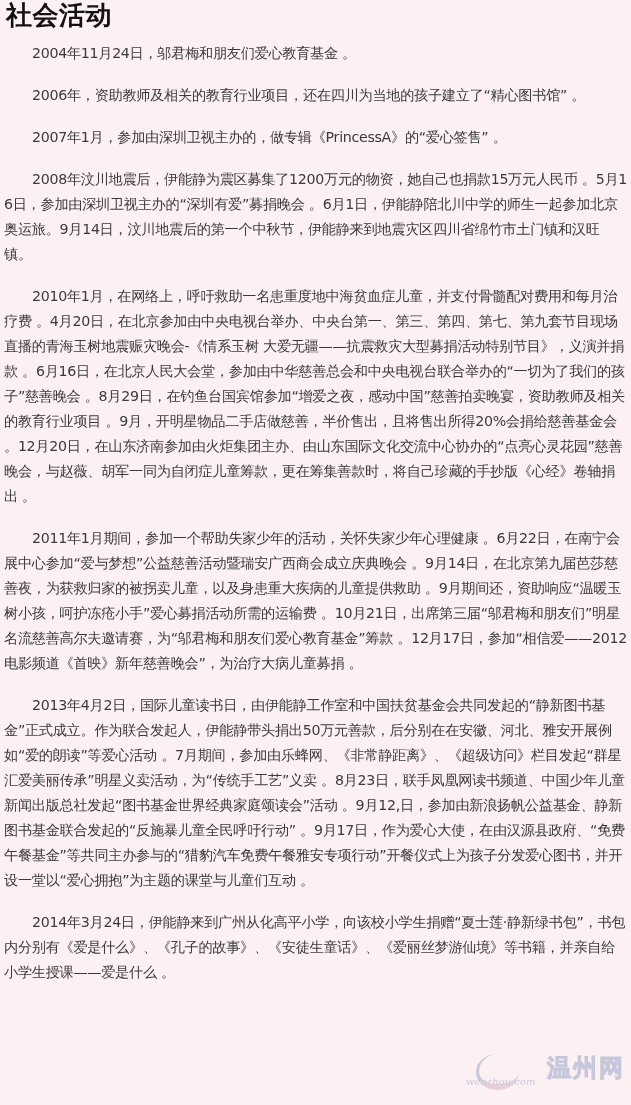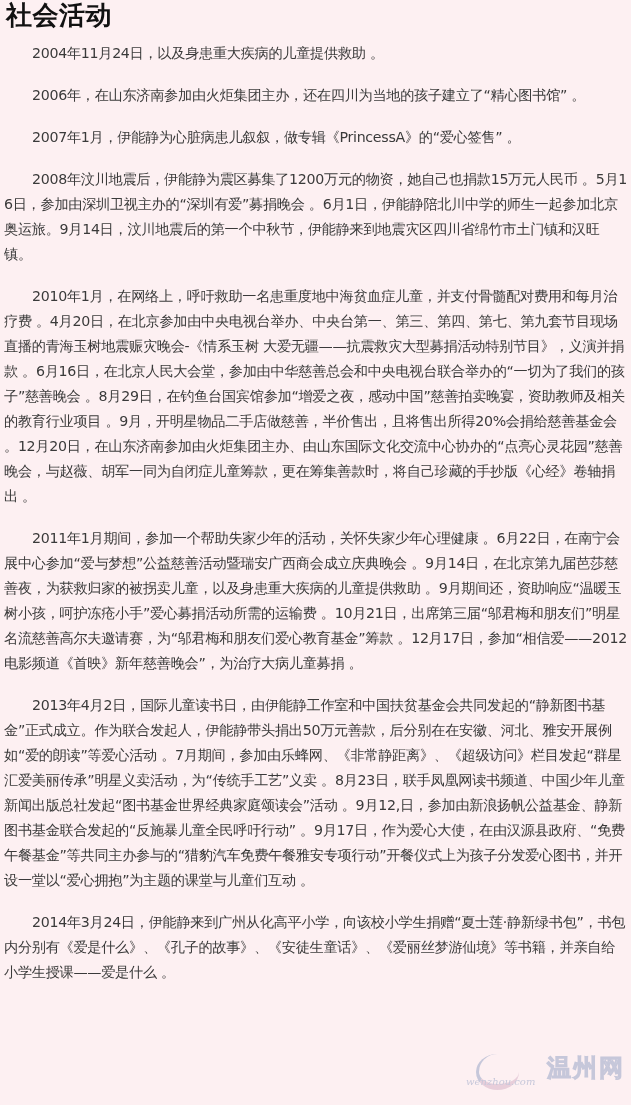--- a/index.html
+++ b/index.html
@@ -47,23 +47,23 @@
     border-bottom: 6px solid #d7b4c8;
     border-left: 3px solid #9aa7c7;
   }
 </style>
 </head>
 <body>
 
 <div class="article">
   <h2 class="section-title">社会活动</h2>
 
-  <p class="para first">2004年11月24日，以及身患重大疾病的儿童提供救助 。</p>
-  <p class="para">2006年，在山东济南参加由火炬集团主办，还在四川为当地的孩子建立了“精心图书馆” 。</p>
-  <p class="para">2007年1月，伊能静为心脏病患儿叙叙，做专辑《PrincessA》的“爱心签售” 。</p>
+  <p class="para first">2004年11月24日，邬君梅和朋友们爱心教育基金 。</p>
+  <p class="para">2006年，资助教师及相关的教育行业项目，还在四川为当地的孩子建立了“精心图书馆” 。</p>
+  <p class="para">2007年1月，参加由深圳卫视主办的，做专辑《PrincessA》的“爱心签售” 。</p>
   <p class="para">2008年汶川地震后，伊能静为震区募集了1200万元的物资，她自己也捐款15万元人民币 。5月16日，参加由深圳卫视主办的“深圳有爱”募捐晚会 。6月1日，伊能静陪北川中学的师生一起参加北京奥运旅。9月14日，汶川地震后的第一个中秋节，伊能静来到地震灾区四川省绵竹市土门镇和汉旺镇。</p>
   <p class="para">2010年1月，在网络上，呼吁救助一名患重度地中海贫血症儿童，并支付骨髓配对费用和每月治疗费 。4月20日，在北京参加由中央电视台举办、中央台第一、第三、第四、第七、第九套节目现场直播的青海玉树地震赈灾晚会-《情系玉树 大爱无疆——抗震救灾大型募捐活动特别节目》，义演并捐款 。6月16日，在北京人民大会堂，参加由中华慈善总会和中央电视台联合举办的“一切为了我们的孩子”慈善晚会 。8月29日，在钓鱼台国宾馆参加“增爱之夜，感动中国”慈善拍卖晚宴，资助教师及相关的教育行业项目 。9月，开明星物品二手店做慈善，半价售出，且将售出所得20%会捐给慈善基金会 。12月20日，在山东济南参加由火炬集团主办、由山东国际文化交流中心协办的“点亮心灵花园”慈善晚会，与赵薇、胡军一同为自闭症儿童筹款，更在筹集善款时，将自己珍藏的手抄版《心经》卷轴捐出 。</p>
   <p class="para">2011年1月期间，参加一个帮助失家少年的活动，关怀失家少年心理健康 。6月22日，在南宁会展中心参加“爱与梦想”公益慈善活动暨瑞安广西商会成立庆典晚会 。9月14日，在北京第九届芭莎慈善夜，为获救归家的被拐卖儿童，以及身患重大疾病的儿童提供救助 。9月期间还，资助响应“温暖玉树小孩，呵护冻疮小手”爱心募捐活动所需的运输费 。10月21日，出席第三届“邬君梅和朋友们”明星名流慈善高尔夫邀请赛，为“邬君梅和朋友们爱心教育基金”筹款 。12月17日，参加“相信爱——2012电影频道《首映》新年慈善晚会”，为治疗大病儿童募捐 。</p>
   <p class="para">2013年4月2日，国际儿童读书日，由伊能静工作室和中国扶贫基金会共同发起的“静新图书基金”正式成立。作为联合发起人，伊能静带头捐出50万元善款，后分别在在安徽、河北、雅安开展例如“爱的朗读”等爱心活动 。7月期间，参加由乐蜂网、《非常静距离》、《超级访问》栏目发起“群星汇爱美丽传承”明星义卖活动，为“传统手工艺”义卖 。8月23日，联手凤凰网读书频道、中国少年儿童新闻出版总社发起“图书基金世界经典家庭颂读会”活动 。9月12,日，参加由新浪扬帆公益基金、静新图书基金联合发起的“反施暴儿童全民呼吁行动” 。9月17日，作为爱心大使，在由汉源县政府、“免费午餐基金”等共同主办参与的“猎豹汽车免费午餐雅安专项行动”开餐仪式上为孩子分发爱心图书，并开设一堂以“爱心拥抱”为主题的课堂与儿童们互动 。</p>
   <p class="para">2014年3月24日，伊能静来到广州从化高平小学，向该校小学生捐赠“夏士莲·静新绿书包”，书包内分别有《爱是什么》、《孔子的故事》、《安徒生童话》、《爱丽丝梦游仙境》等书籍，并亲自给小学生授课——爱是什么 。</p>
 </div>
 
 <div class="watermark">
   <span class="wm-swoosh"></span>
   <span class="wm-cn">温州网</span>

